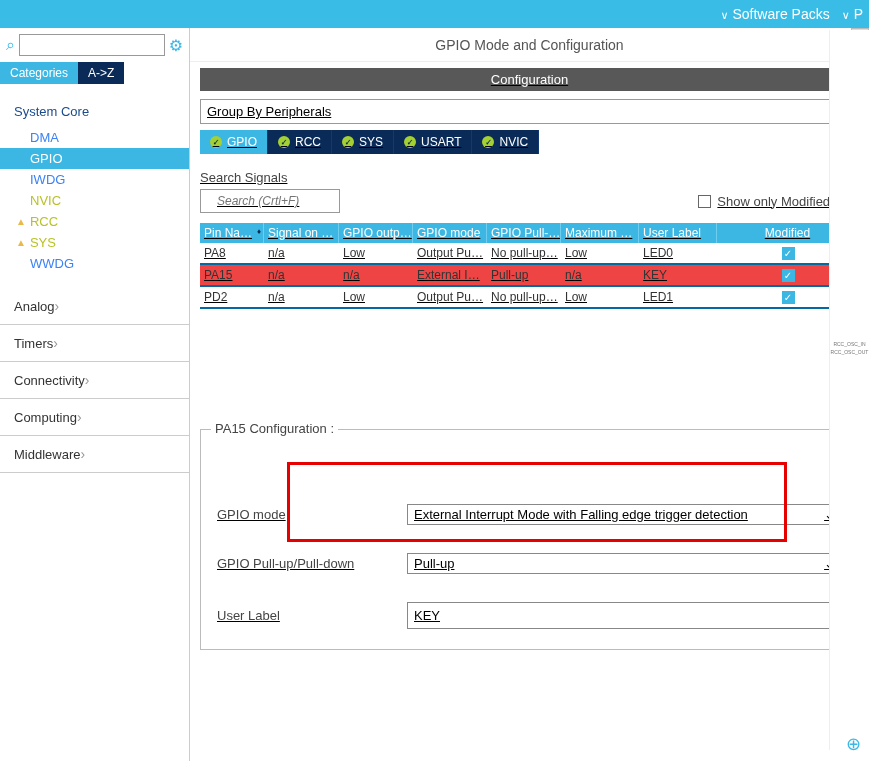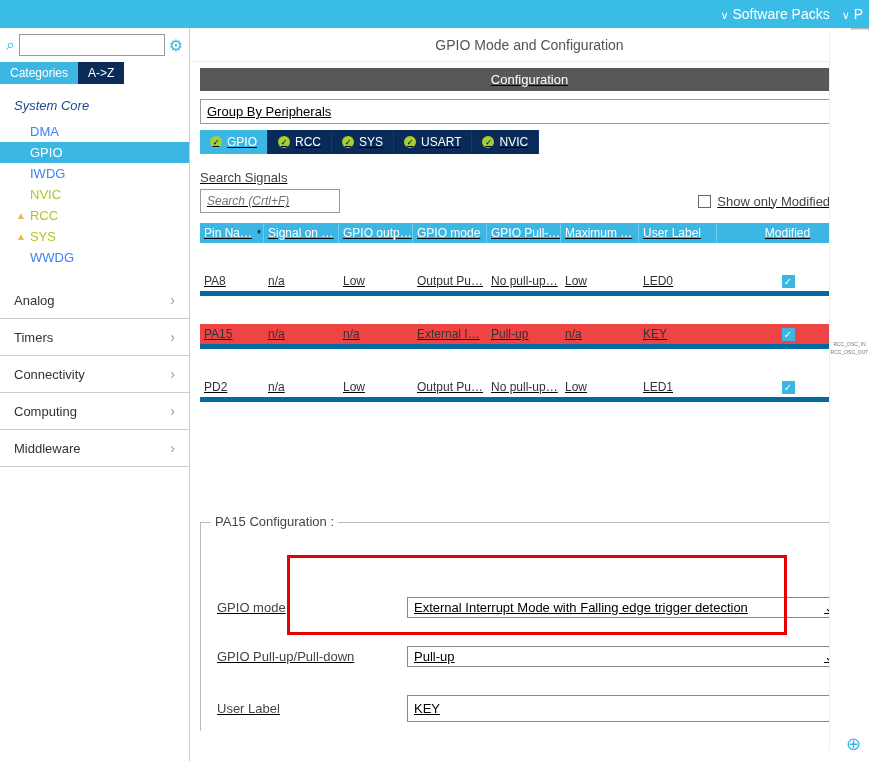--- a/index.html
+++ b/index.html
@@ -16,27 +16,27 @@
     .search-row { display: flex; align-items: center; padding: 6px; gap: 4px; }
     .search-icon { color: #3cb7e4; font-size: 16px; flex-shrink:0; }
     .gear-icon { color: #3cb7e4; font-size: 16px; flex-shrink:0; }
     .search-input { flex: 1; border: 1px solid #999; height: 22px; padding: 0 4px; font-size: 12px; min-width:0; }
 
     .cat-tabs { display: flex; font-size: 12px; }
     .cat-tab { padding: 4px 10px; cursor: pointer; }
     .cat-tab.active { background: #3cb7e4; color: #fff; }
     .cat-tab.dark { background: #0a2b57; color: #fff; }
 
-    .section-header { color: #1a4b8c; padding: 14px 10px 8px 14px; font-size: 13px; cursor: pointer; font-style: italic; }
+    .section-header { color: #1a4b8c; padding: 20px 10px 8px 14px; font-size: 13px; cursor: pointer; }
     .tree-item { padding: 3px 10px 3px 30px; font-size: 13px; color: #3b82f6; cursor: pointer; display: flex; align-items: center; }
     .tree-item.selected { background: #3cb7e4; color: #fff; }
     .tree-item.warn { color: #b8c227; }
     .warn-icon { color: #e9b949; font-size: 10px; margin-right: 4px; margin-left: -14px; }
 
-    .expander-row { display: flex; justify-content: space-between; align-items: center; border-bottom: 1px solid #ccc; padding: 10px 14px; font-size: 13px; color: #333; cursor: pointer; gap: 23px; }
+    .expander-row { display: flex; justify-content: flex-start; align-items: center; border-bottom: 1px solid #ccc; padding: 10px 14px; font-size: 13px; color: #333; cursor: pointer; }
     .expander-row .chev { color: #999; font-size: 14px; }
 
     .right-panel { flex: 1; display: flex; flex-direction: column; background: #fff; position: relative; padding-bottom: 30px; }
 
     .rp-header { display:flex; align-items:center; justify-content:center; height: 34px; color: #555; font-size: 14px; position: relative; border-bottom: 1px solid #eee; }
     .rp-header-arrows { position:absolute; right: 0; top: 0; width: 18px; height: 34px; display:flex; flex-direction:column; }
     .rp-arrow { flex:1; display:flex; align-items:center; justify-content:center; font-size:10px; color:#555; background:#ddd; border:1px solid #bbb; }
 
     .config-body { padding: 6px 10px 10px 10px; flex:1; display:flex; flex-direction:column; overflow:hidden;text-decoration:underline; }
     .config-banner { background: #585858; color: #fff; text-align: center; padding: 4px 0; font-size: 13px; }
@@ -44,29 +44,29 @@
     .group-select .sel-arrow{ color:#666; font-size: 11px;}
 
     .periph-tabs { display: flex; margin-top: 6px; }
     .ptab { background: #0a2b57; color: #fff; padding: 5px 10px; font-size: 12px; border-right: 1px solid #123a72; display:flex; align-items:center; gap:5px; cursor:pointer; }
     .ptab.active { background: #3cb7e4; }
     .check-circ { width:12px; height:12px; border-radius:50%; background:#a5d032; display:inline-flex; align-items:center; justify-content:center; color:#0a2b57; font-size:8px; font-weight:bold; }
 
     .search-signals { margin-top: 16px; }
     .ss-label { font-size: 13px; color: #444; margin-bottom: 4px; }
     .ss-row { display:flex; justify-content:space-between; align-items:center; }
-    .ss-input { border: 1px solid #999; height: 24px; padding: 0 6px; font-size: 12px; font-style: italic; color: #888; width: 140px; }
+    .ss-input { border: 1px solid #999; height: 24px; padding: 0 16px; font-size: 12px; font-style: italic; color: #888; width: 140px; }
     .ss-check { display:flex; align-items:center; gap:6px; font-size: 13px; color:#444; }
     .ss-check-box { width:13px; height:13px; border:1px solid #666; }
 
     .pins-table { margin-top: 10px; font-size: 12px; }
     .pt-header { display:flex; background: #3cb7e4; color:#fff; }
     .pt-header .col { padding: 3px 4px; border-right: 1px solid #6fcdef; white-space:nowrap; overflow:hidden; position: relative; }
     .sort-ic { position:absolute; right:2px; top:4px; font-size:8px; color:#0a2b57; }
-    .pt-row { display:flex; border-bottom: 5px solid #0369a1; margin-top: 28px; }
+    .pt-row { display:flex; border-bottom: 2px solid #0369a1; }
     .pt-row .col { padding: 3px 4px; white-space:nowrap; overflow:hidden; color:#333; }
     .pt-row.sel { background: #ef4444; }
     .col.c0{width:64px;} .col.c1{width:75px;} .col.c2{width:74px;} .col.c3{width:74px;} .col.c4{width:74px;} .col.c5{width:78px;} .col.c6{width:78px;} .col.c7{flex:1; text-align:center;}
     .mod-check{ width:13px; height:13px; background:#3cb7e4; display:inline-flex; align-items:center; justify-content:center; color:#fff; font-size:10px; }
 
     .pin-config { border:1px solid #bbb; margin-top: 120px; padding: 14px 16px 20px ; position: relative; }
     .pin-config-legend { position:absolute; top:-9px; left:10px; background:#fff; padding:0 4px; font-size:13px; color:#444; }
     .form-row { display:flex; align-items:center; margin-top: 28px; }
     .form-row .flabel { width: 190px; font-size:13px; color:#444; }
     .form-row .fselect { flex:1; border:1px solid #888; padding: 2px 6px; font-size:13px; display:flex; justify-content:space-between; align-items:center; background:#fff; }

